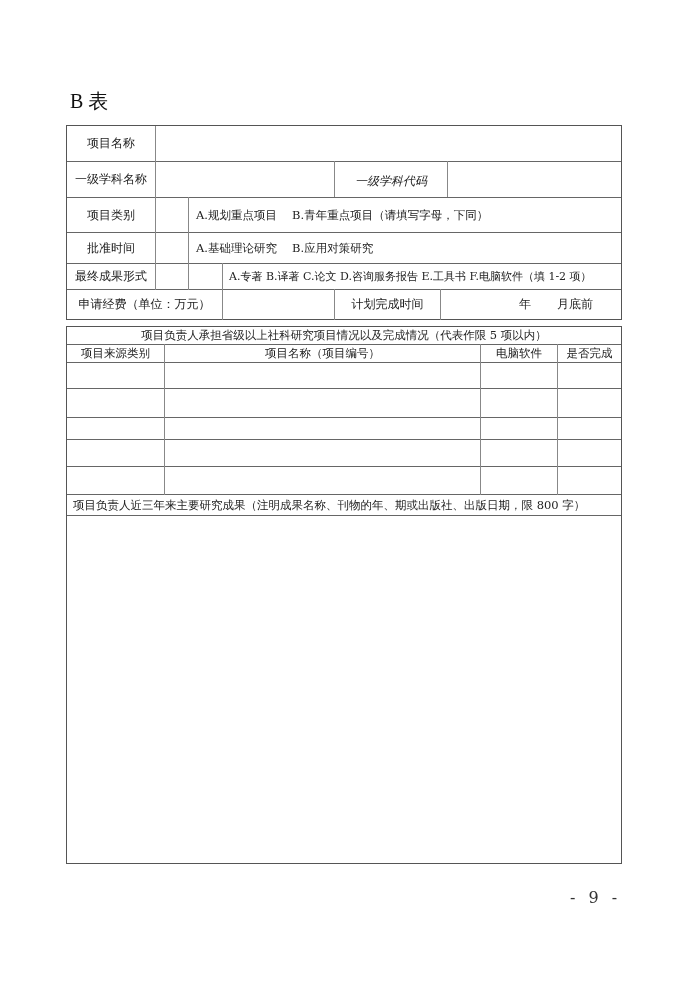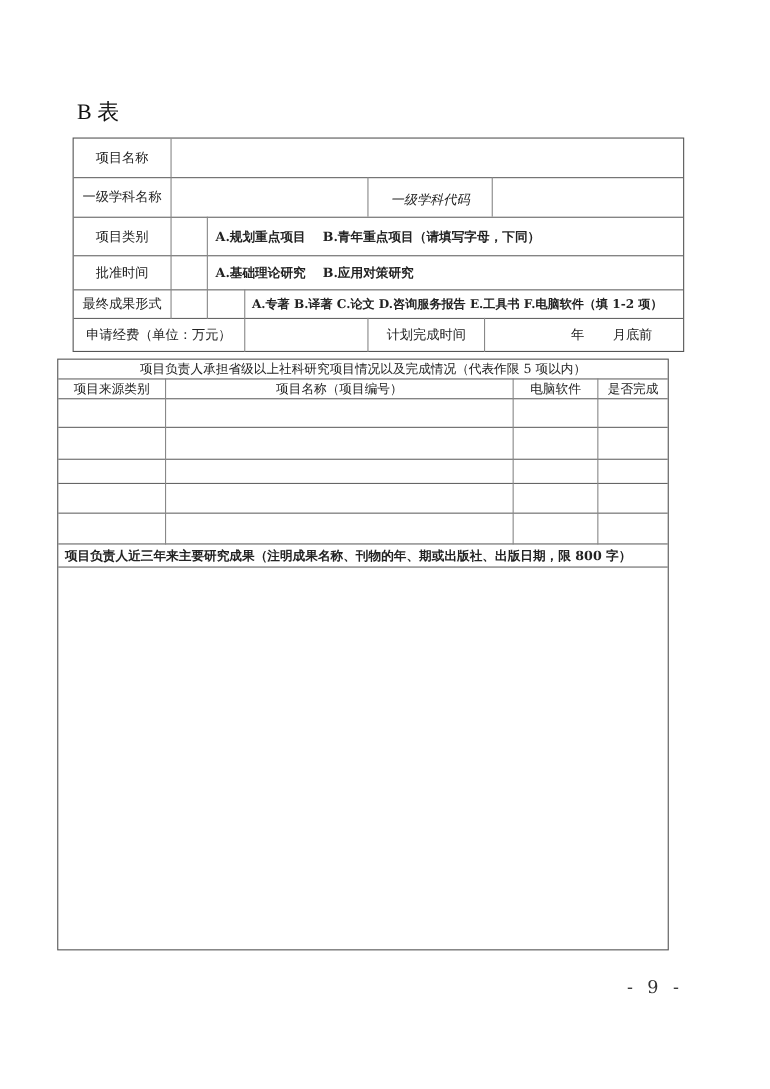--- a/index.html
+++ b/index.html
@@ -3,21 +3,21 @@
 <meta charset="utf-8">
 <style>
   html, body { margin:0; padding:0; background:#ffffff; }
   body { width:700px; height:990px; position:relative; font-family:"DejaVu Serif","Liberation Serif",serif; color:#222; overflow:hidden; }
   .heading { position:absolute; left:70px; top:88px; height:26px; display:flex; align-items:baseline; white-space:nowrap; }
   .heading .big { font-size:20px; color:#111; font-family:"Liberation Serif","DejaVu Serif",serif; }
   .heading .note { font-size:11.5px; color:#c0282d; margin-left:4px; letter-spacing:0.2px; }
   .tbl { position:absolute; border:1px solid #555; box-sizing:border-box; }
   .cell { position:absolute; box-sizing:border-box; display:flex; align-items:center; font-size:12px; white-space:nowrap; color:#222; }
   .center { justify-content:center; }
-  .left { justify-content:flex-start; padding-left:7px;font-weight:bold; }
+  .left { justify-content:flex-start; padding-left:7px; }
   .hl { position:absolute; height:1px; background:#666; }
   .vl { position:absolute; width:1px; background:#888; }
   .page-num { position:absolute; left:570px; top:888px; font-size:16px; color:#333; letter-spacing:4px; }
   .fill-area { position:absolute; }
 </style>
 </head>
 <body>
 
 <div class="heading">
   <span class="big">B 表</span>
@@ -62,21 +62,21 @@
 
   <div class="cell center" style="left:0; top:164px; width:155px; height:29px;">申请经费（单位：万元）</div>
   <div class="cell left" style="left:156px; top:164px; width:111px; height:29px;"></div>
   <div class="cell center" style="left:268px; top:164px; width:105px; height:29px;">计划完成时间</div>
   <div class="cell" style="left:374px; top:164px; width:180px; height:29px;">
     <span style="position:absolute; left:78px;">年</span>
     <span style="position:absolute; left:116px;">月底前</span>
   </div>
 </div>
 
-<div class="tbl" style="left:52px; top:326px; width:556px; height:538px;">
+<div class="tbl" style="left:66px; top:326px; width:556px; height:538px;">
 
   <div class="hl" style="left:0; top:17px; width:554px;"></div>
   <div class="hl" style="left:0; top:35px; width:554px;"></div>
   <div class="hl" style="left:0; top:61px; width:554px;"></div>
   <div class="hl" style="left:0; top:90px; width:554px;"></div>
   <div class="hl" style="left:0; top:112px; width:554px;"></div>
   <div class="hl" style="left:0; top:139px; width:554px;"></div>
   <div class="hl" style="left:0; top:167px; width:554px;"></div>
   <div class="hl" style="left:0; top:188px; width:554px;"></div>
 

